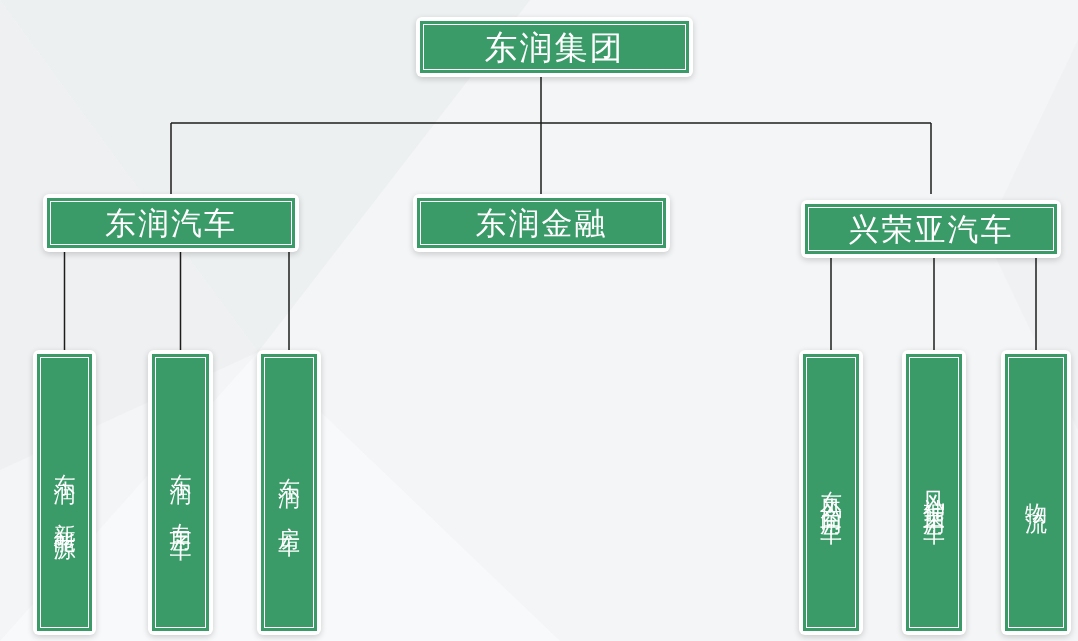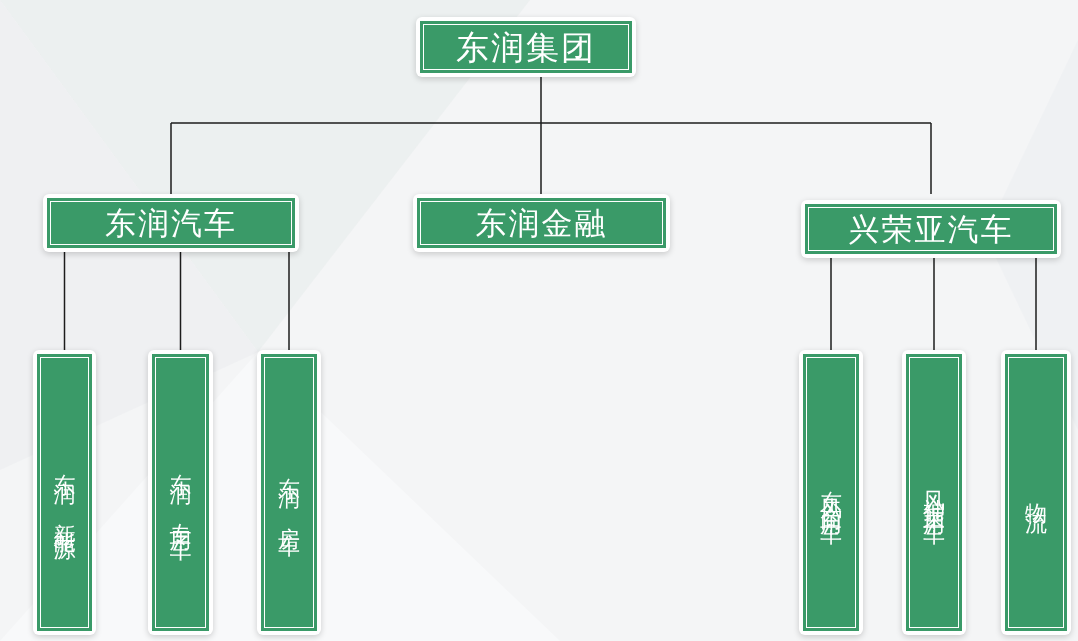--- a/index.html
+++ b/index.html
@@ -94,21 +94,21 @@
     <line x1="541" y1="123" x2="541" y2="194"></line>
     <line x1="931" y1="123" x2="931" y2="194"></line>
     <line x1="64.5" y1="252" x2="64.5" y2="350"></line>
     <line x1="180.5" y1="252" x2="180.5" y2="350"></line>
     <line x1="289" y1="252" x2="289" y2="350"></line>
     <line x1="831" y1="252" x2="831" y2="350"></line>
     <line x1="934" y1="252" x2="934" y2="350"></line>
     <line x1="1036" y1="252" x2="1036" y2="350"></line>
   </svg>
 
-  <div class="node h-node root-node" style="left:416px; top:17px; width:220px; height:60px;">
+  <div class="node h-node root-node" style="left:416px; top:17px; width:277px; height:60px;">
     <div class="core">
       <span class="label">东润集团</span>
     </div>
   </div>
 
   <div class="node h-node" style="left:43px; top:194px; width:256px; height:58px;">
     <div class="core">
       <span class="label">东润汽车</span>
     </div>
   </div>

